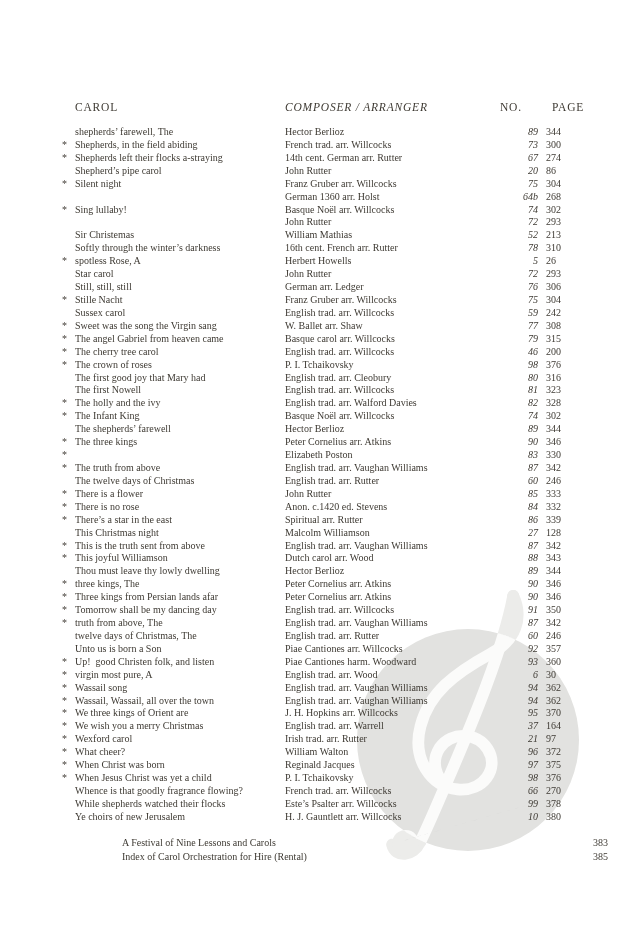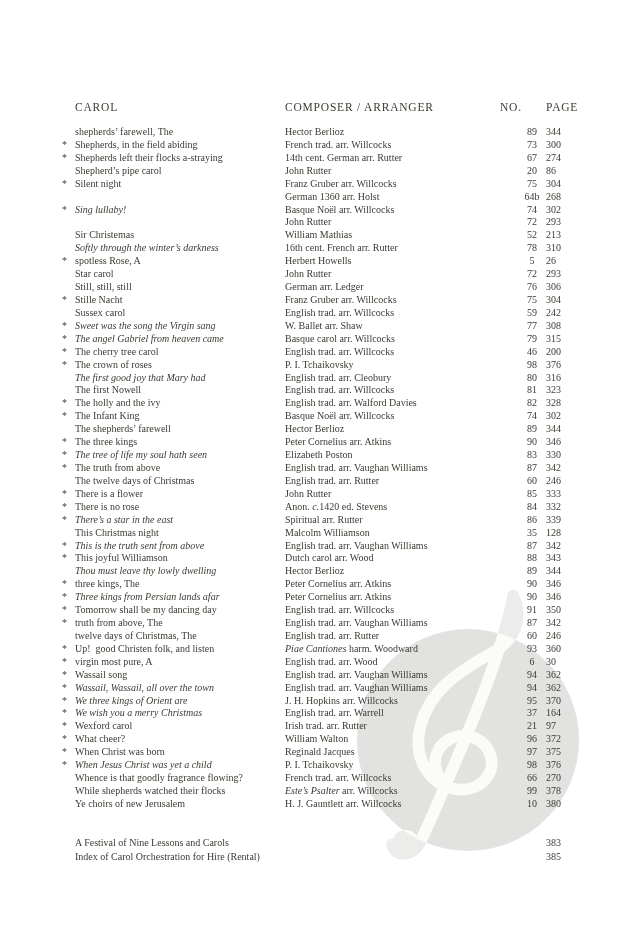--- a/index.html
+++ b/index.html
@@ -7,35 +7,35 @@
     width:640px;height:947px;position:relative;overflow:hidden;
     background:#ffffff;color:#3e3a33;
     font-family:"Liberation Serif", serif;
   }
   #watermark{position:absolute;left:0;top:0;z-index:0;}
   #content{position:absolute;left:0;top:0;width:640px;height:947px;z-index:1;}
 
   .hdr{position:absolute;top:101px;left:0;width:640px;height:15px;
        font-size:11.5px;letter-spacing:0.8px;white-space:nowrap;padding-left:47px;}
   .hdr .h-carol{position:absolute;left:75px;}
-  .hdr .h-comp{position:absolute;left:285px;}
+  .hdr .h-comp{position:absolute;left:285px;font-style:italic;}
   .hdr .h-no{position:absolute;left:500px;width:43px;text-align:left;}
-  .hdr .h-page{position:absolute;left:546px;width:44px;text-align:left;}
+  .hdr .h-page{position:absolute;left:546px;width:44px;text-align:center;}
 
   #rows{position:absolute;top:126px;left:0;width:640px;}
   #footer-rows{position:absolute;top:836px;left:0;width:640px;}
   .row{position:relative;height:12.93px;line-height:12.95px;font-size:10px;white-space:nowrap;}
-  #footer-rows .row{height:13.5px;line-height:13.5px;}
+  #footer-rows .row{height:13.5px;line-height:13.5px;margin-left:47px;}
   .cell{position:absolute;top:0;}
   .cell.star{left:62px;}
   .cell.title{left:75px;width:208px;overflow:visible;}
   .cell.comp{left:285px;width:218px;}
-  .cell.no{left:513px;width:38px;text-align:center;}
+  .cell.no{left:500px;width:38px;text-align:right;font-style:italic;}
   .cell.page{left:546px;width:47px;text-align:left;}
-  .it{font-style:italic;}
+  .it{}
 </style>
 </head>
 <body>
 
 <svg id="watermark" width="640" height="947" viewBox="0 0 640 947" aria-hidden="true">
   <defs>
     <g id="clef" stroke-linecap="round" stroke-linejoin="round">
       <path fill="none" stroke-width="11" d="M 25 -146 C 39 -128 37 -106 16 -88 C -12 -63 -31 -40 -32 -8 C -33 24 -10 45 15 42 C 39 39 49 14 34 -1 C 21 -14 -3 -10 -10 8 C -15 22 -8 36 5 41"></path>
       <path fill="none" stroke-width="11" d="M 25 -146 C 27 -96 15 -24 4 36 C -1 64 -5 86 -8 98"></path>
       <path fill="none" stroke-width="11" d="M -8 98 C -11 112 -27 118 -33 106"></path>
@@ -243,21 +243,20 @@
       </div>
       <div class="row">
         <span class="cell star">*</span>
         <span class="cell title">The three kings</span>
         <span class="cell comp"><span>Peter Cornelius arr. Atkins</span></span>
         <span class="cell no">90</span>
         <span class="cell page">346</span>
       </div>
       <div class="row">
         <span class="cell star">*</span>
-        <span class="cell title it">The tree of life my soul hath seen</span>
         <span class="cell comp"><span>Elizabeth Poston</span></span>
         <span class="cell no">83</span>
         <span class="cell page">330</span>
       </div>
       <div class="row">
         <span class="cell star">*</span>
         <span class="cell title">The truth from above</span>
         <span class="cell comp"><span>English trad. arr. Vaughan Williams</span></span>
         <span class="cell no">87</span>
         <span class="cell page">342</span>
@@ -287,21 +286,21 @@
         <span class="cell star">*</span>
         <span class="cell title it">There’s a star in the east</span>
         <span class="cell comp"><span>Spiritual arr. Rutter</span></span>
         <span class="cell no">86</span>
         <span class="cell page">339</span>
       </div>
       <div class="row">
         <span class="cell star"></span>
         <span class="cell title">This Christmas night</span>
         <span class="cell comp"><span>Malcolm Williamson</span></span>
-        <span class="cell no">35</span>
+        <span class="cell no">27</span>
         <span class="cell page">128</span>
       </div>
       <div class="row">
         <span class="cell star">*</span>
         <span class="cell title it">This is the truth sent from above</span>
         <span class="cell comp"><span>English trad. arr. Vaughan Williams</span></span>
         <span class="cell no">87</span>
         <span class="cell page">342</span>
       </div>
       <div class="row">
@@ -347,20 +346,27 @@
         <span class="cell page">342</span>
       </div>
       <div class="row">
         <span class="cell star"></span>
         <span class="cell title">twelve days of Christmas, The</span>
         <span class="cell comp"><span>English trad. arr. Rutter</span></span>
         <span class="cell no">60</span>
         <span class="cell page">246</span>
       </div>
       <div class="row">
+        <span class="cell star"></span>
+        <span class="cell title">Unto us is born a Son</span>
+        <span class="cell comp"><span class="it">Piae Cantiones</span><span> arr. Willcocks</span></span>
+        <span class="cell no">92</span>
+        <span class="cell page">357</span>
+      </div>
+      <div class="row">
         <span class="cell star">*</span>
         <span class="cell title">Up! good Christen folk, and listen</span>
         <span class="cell comp"><span class="it">Piae Cantiones</span><span> harm. Woodward</span></span>
         <span class="cell no">93</span>
         <span class="cell page">360</span>
       </div>
       <div class="row">
         <span class="cell star">*</span>
         <span class="cell title">virgin most pure, A</span>
         <span class="cell comp"><span>English trad. arr. Wood</span></span>

